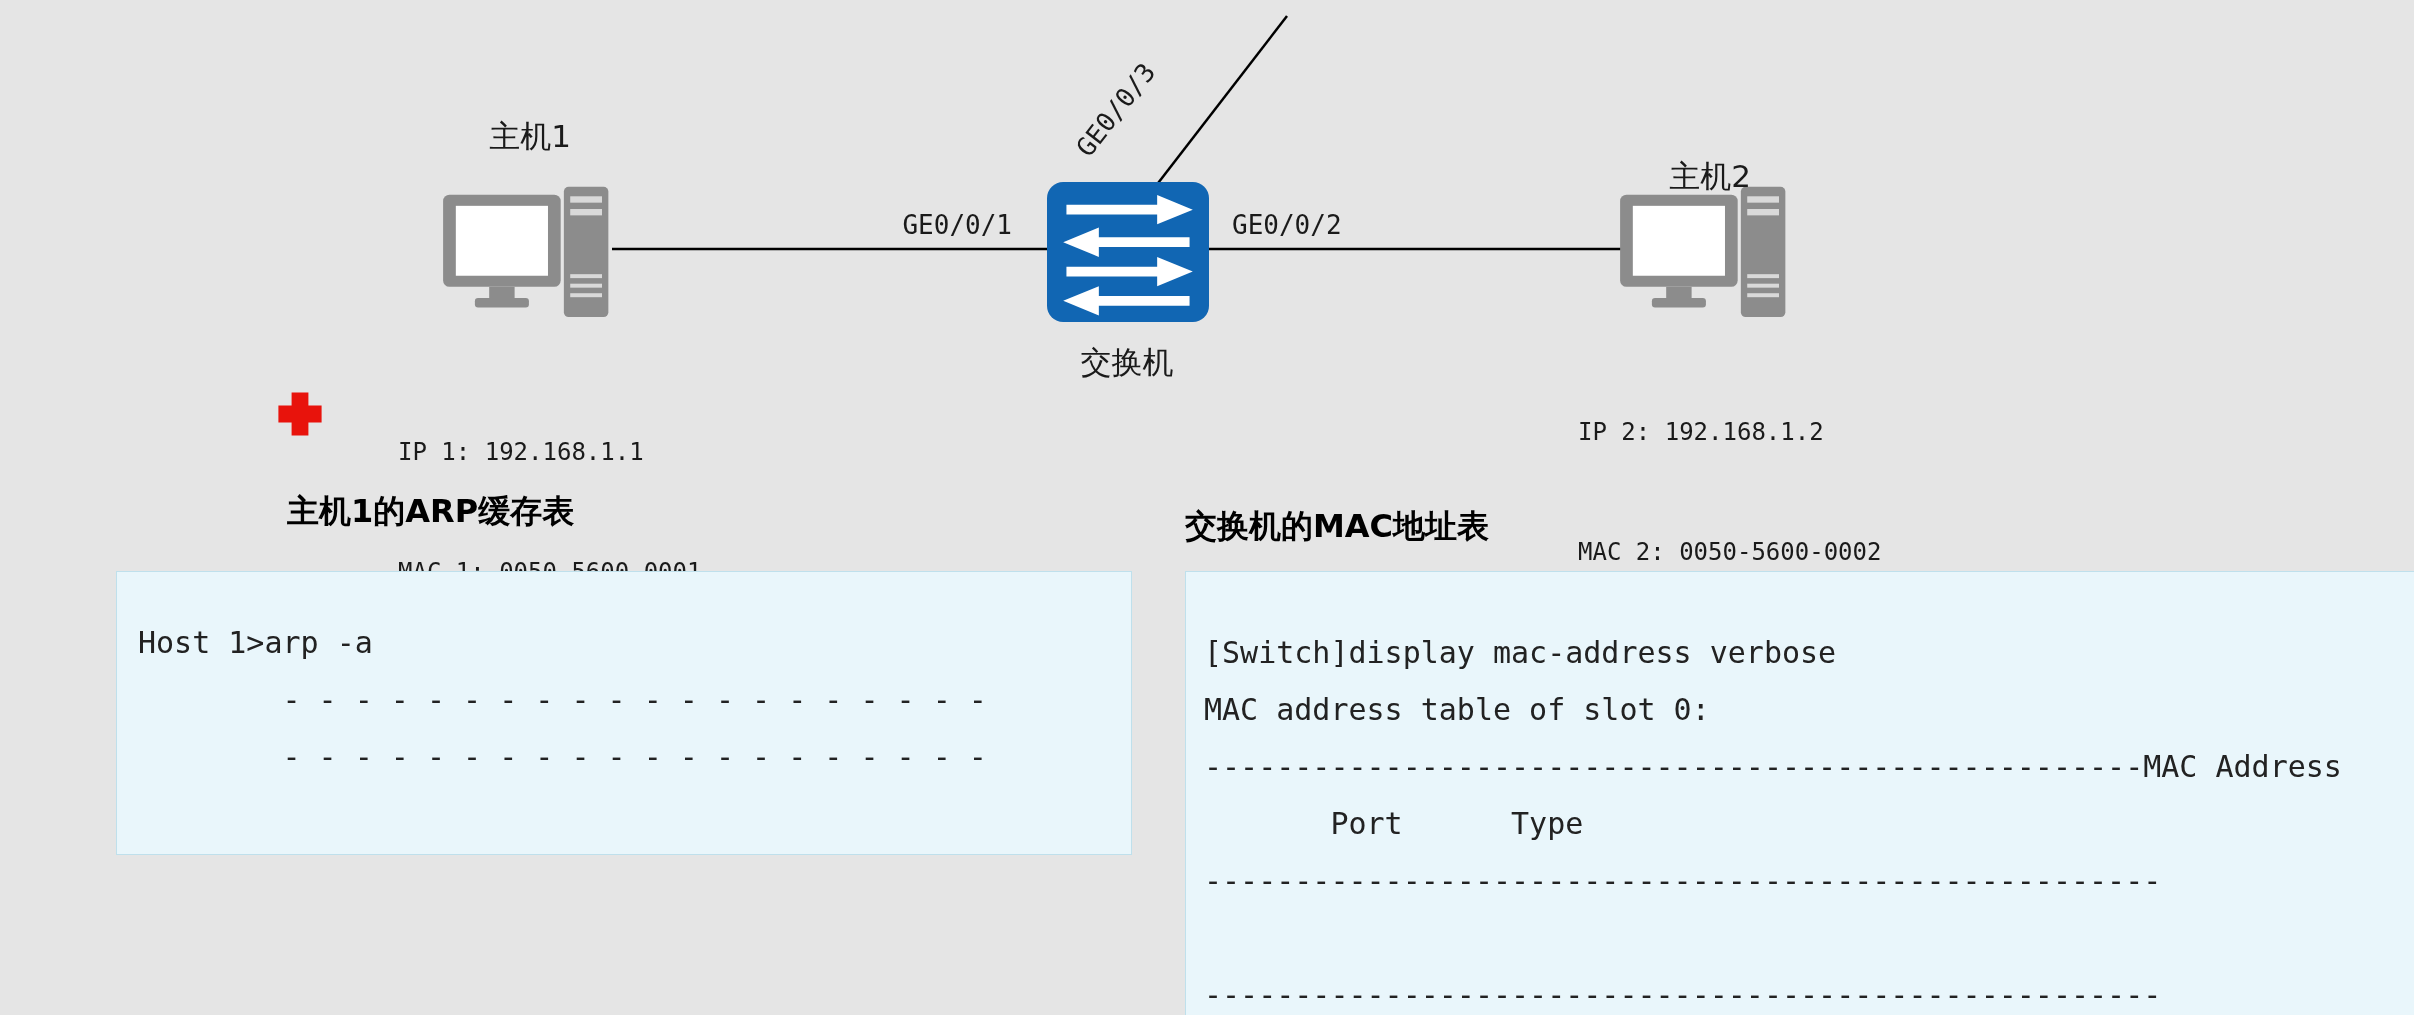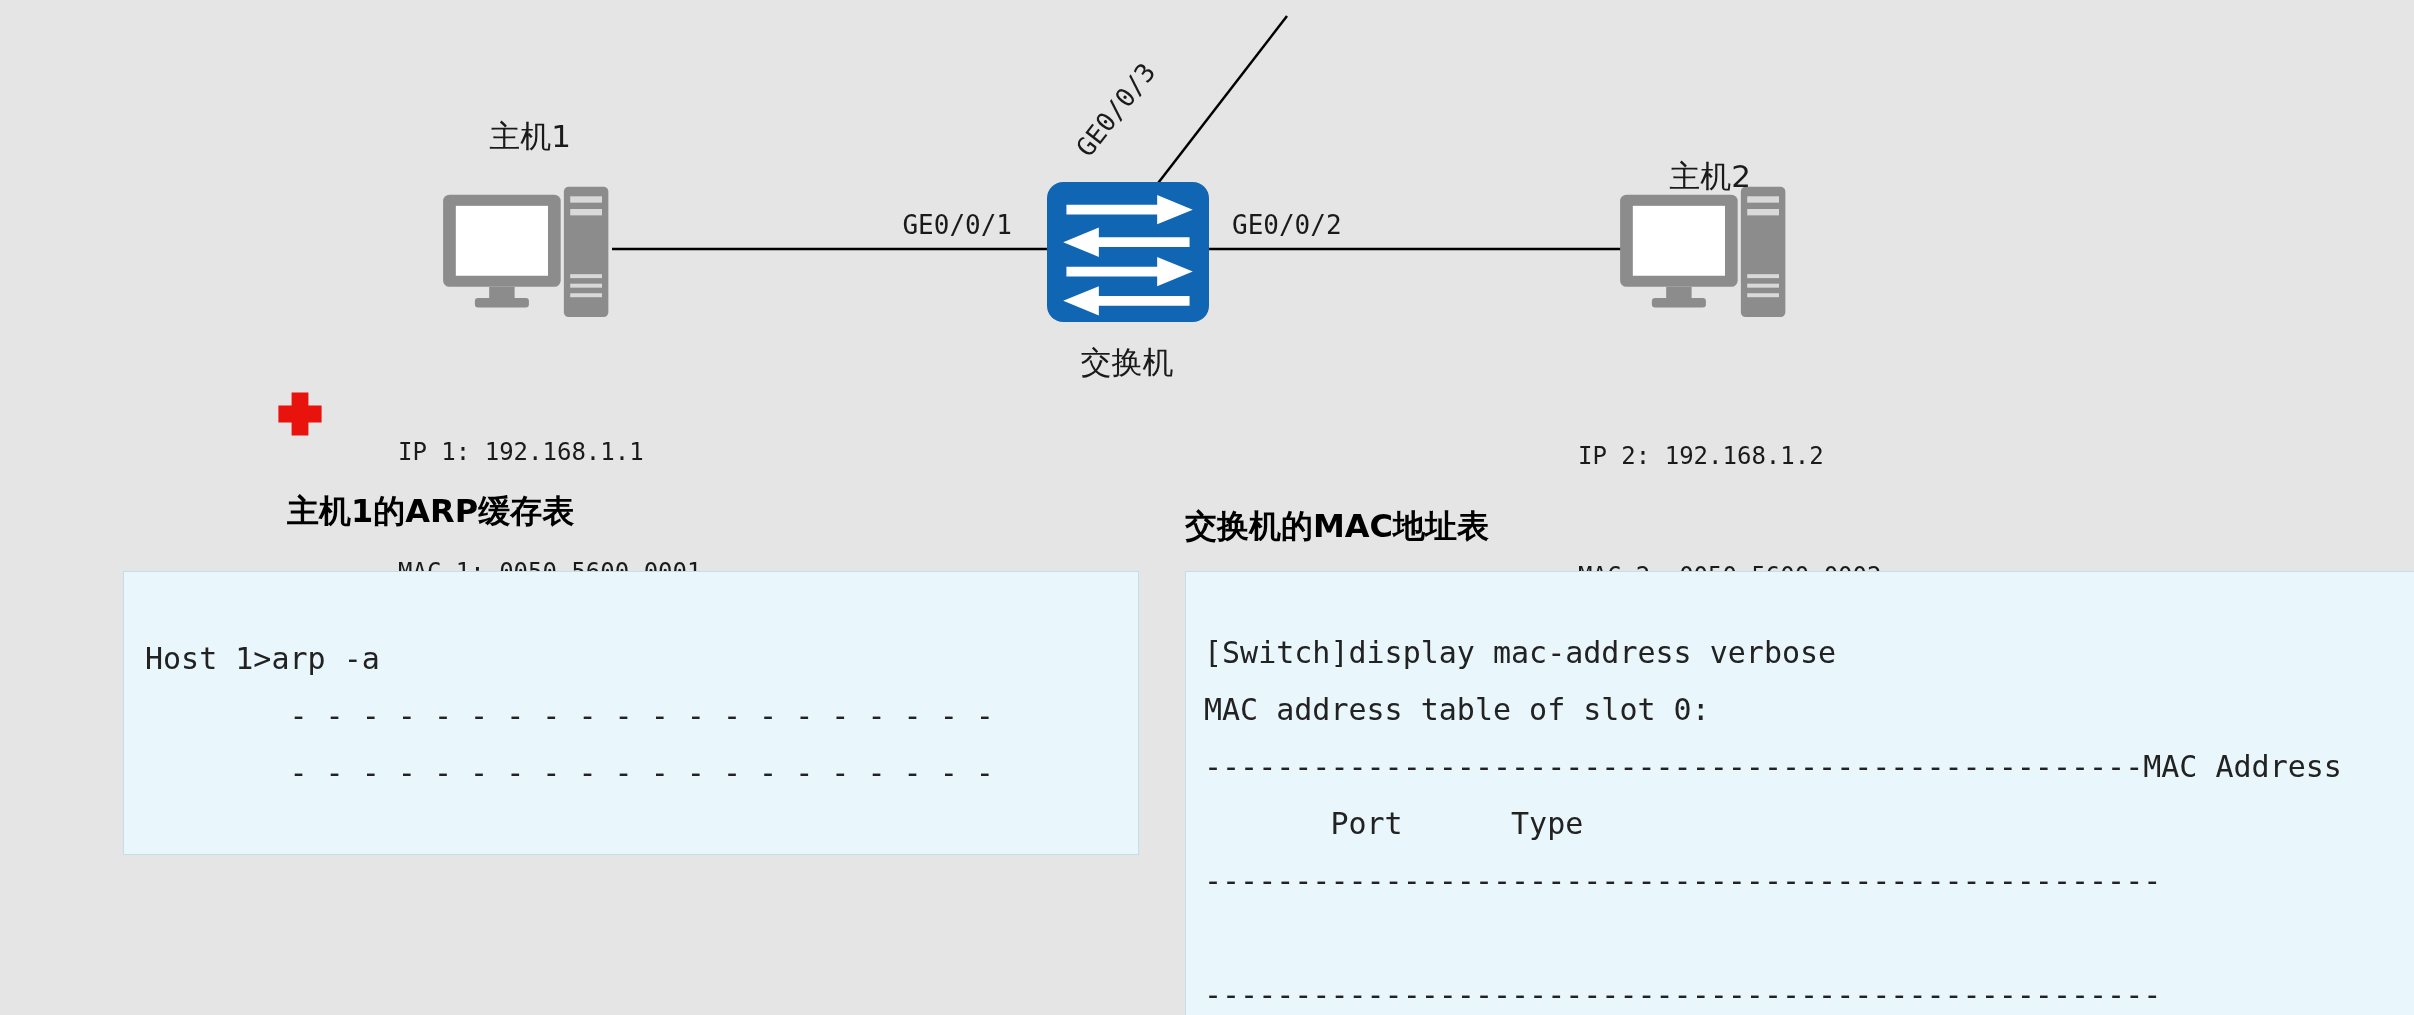--- a/index.html
+++ b/index.html
@@ -24,35 +24,35 @@
   .host2-label{left:1600px;top:116px;margin-top:40px;}
   .switch-label{left:1017px;top:342px;}
 
   .iface{position:absolute;font-size:26px;color:#1a1a1a;white-space:pre;}
   .ge1{left:880px;top:210px;width:132px;text-align:right;}
   .ge2{left:1232px;top:210px;}
   .ge3{left:1082px;top:138px;transform:rotate(-52deg);transform-origin:0 50%;}
 
   .host-details{position:absolute;font-size:24px;line-height:40px;white-space:pre;color:#1a1a1a;}
   .host1-details{left:398px;top:352px;}
-  .host2-details{left:1578px;top:356px;}
+  .host2-details{left:1578px;top:332px;}
 
   .cross-icon{position:absolute;left:276px;top:390px;width:48px;height:48px;}
 
   .section-title{
     position:absolute;font-family:"DejaVu Sans","Liberation Sans",sans-serif;
     font-weight:bold;font-size:32px;color:#000;white-space:pre;
   }
   .arp-title{left:287px;top:490px;text-align:right;}
   .mac-title{left:1185px;top:490px;margin-top:15px;}
 
   .panel{
     position:absolute;background:#e9f6fb;border:1px solid #bfe0ec;box-sizing:border-box;
   }
-  .arp-panel{left:116px;top:571px;width:1016px;height:284px;padding:58px 0 0 21px;margin-left:7px;}
+  .arp-panel{left:116px;top:571px;width:1016px;height:284px;padding:42px 0 0 21px;}
   .mac-panel{left:1185px;top:571px;width:1235px;height:460px;padding:52px 0 0 18px;}
   .console-line{
     font-size:30px;line-height:57px;min-height:57px;white-space:pre;color:#222;
   }
 </style>
 </head>
 <body>
 
 <div class="stage">
 

